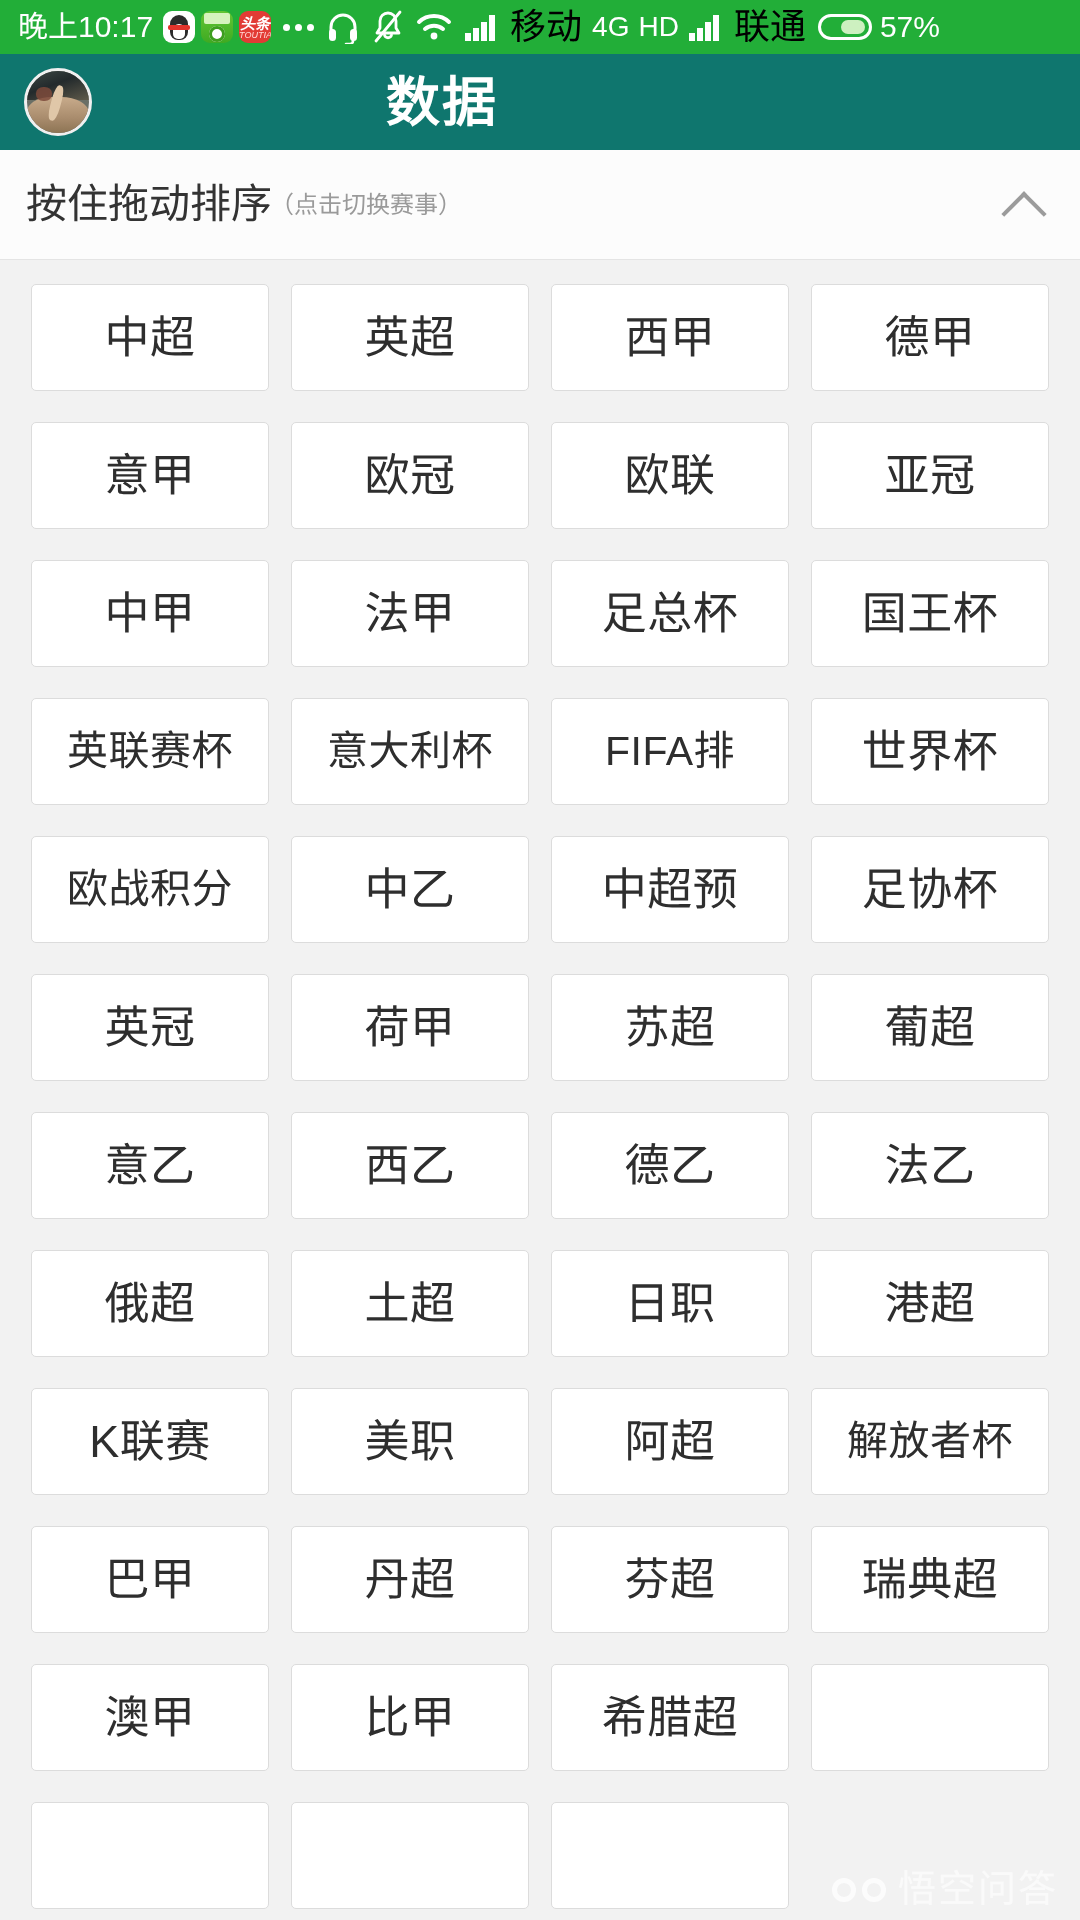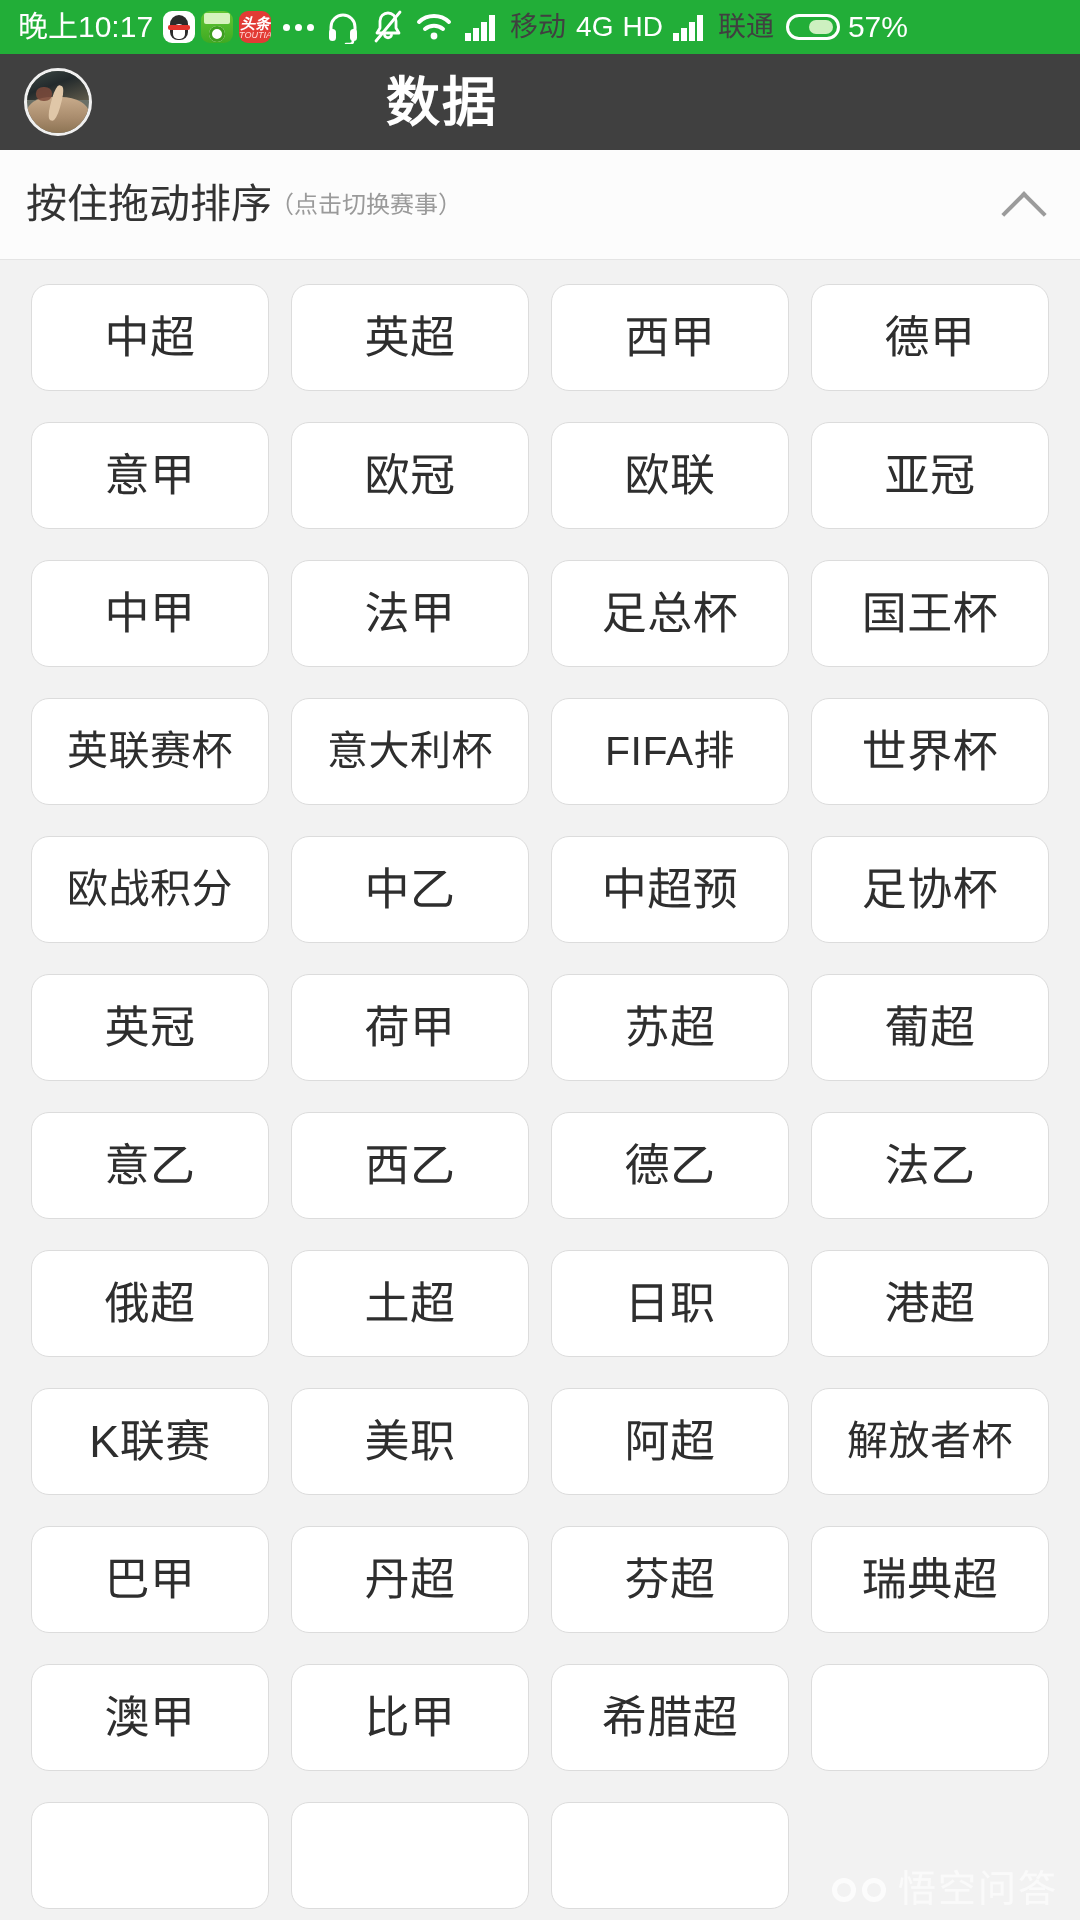--- a/index.html
+++ b/index.html
@@ -115,22 +115,22 @@
     margin: 0 12px 0 6px;
   }
   .sb-dots i {
     width: 7px; height: 7px;
     border-radius: 50%;
     background: #ffffff;
     display: block;
   }
   .sb-ico { margin-right: 12px; flex: none; display: block; }
   .sb-carrier {
-    font-size: 28px;
-    color: #404040;
+    font-size: 36px;
+    color: #000000;
     white-space: nowrap;
     margin-right: 10px;
     line-height: 1;
   }
   .sb-net {
     font-size: 28px;
     color: #ffffff;
     white-space: nowrap;
     margin-right: 9px;
     line-height: 1;
@@ -155,21 +155,21 @@
   .sb-pct {
     font-size: 30px;
     color: #ffffff;
     line-height: 1;
     white-space: nowrap;
   }
 
   
   .appbar {
     height: 96px;
-    background: #404040;
+    background: #0f766e;
     position: relative;
     display: flex;
     align-items: center;
   }
   .avatar {
     position: absolute;
     left: 24px;
     top: 14px;
     width: 68px;
     height: 68px;
@@ -276,21 +276,21 @@
     justify-content: center;
     column-gap: 22px;
     row-gap: 31px;
     padding: 0 26px;
     box-sizing: border-box;
   }
   .cell {
     height: 107px;
     background: #ffffff;
     border: 1px solid #dcdcdc;
-    border-radius: 18px;
+    border-radius: 5px;
     display: flex;
     align-items: center;
     justify-content: center;
     box-sizing: border-box;
     overflow: hidden;
   }
   .cell-label {
     font-size: 45px;
     color: #2e2e2e;
     line-height: 1;

